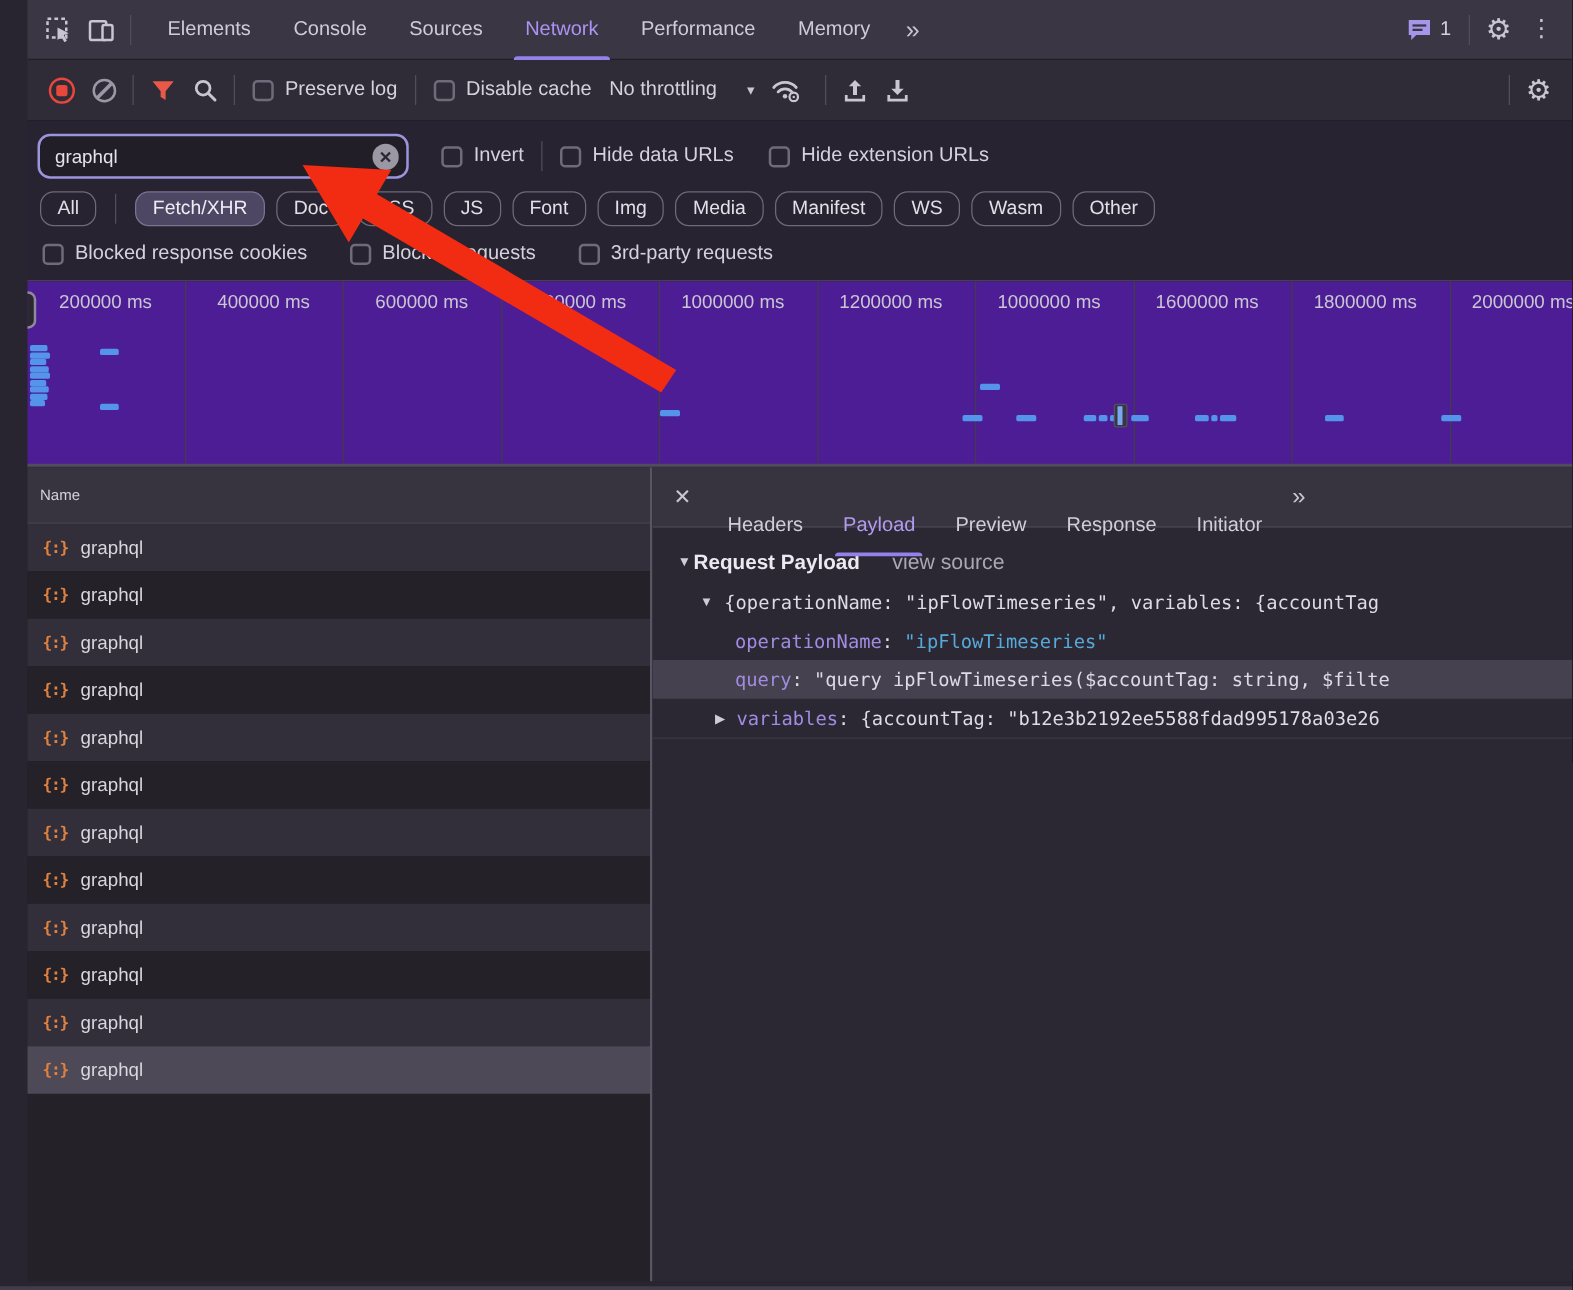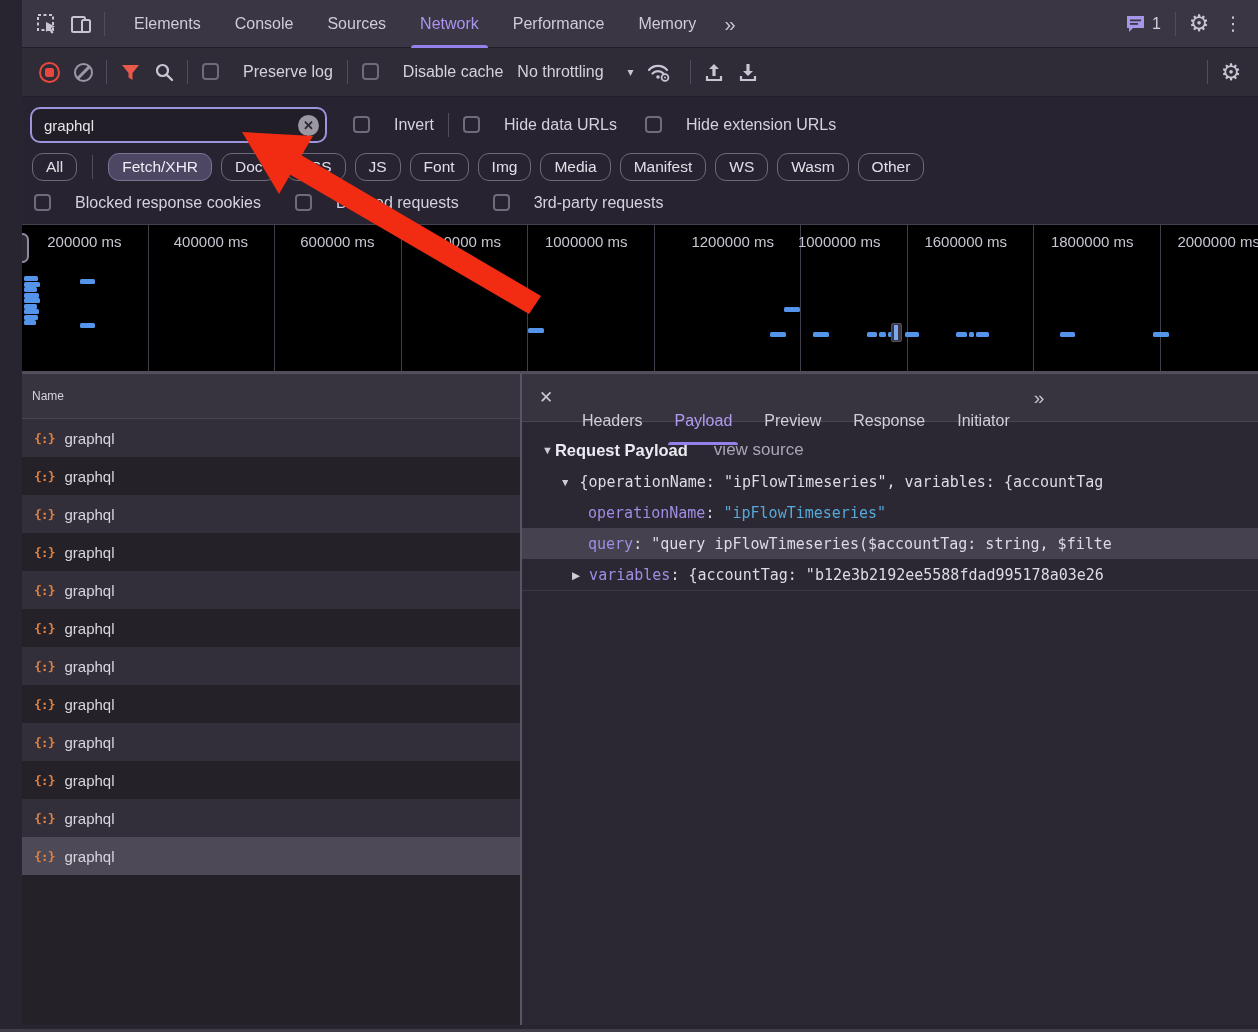--- a/index.html
+++ b/index.html
@@ -34,42 +34,42 @@
     padding: 0 10px; border-bottom: 1px solid #211e27;
   }
   .rec { width:21px; height:21px; border:2.5px solid #e8473b; border-radius:50%;
     display:flex; align-items:center; justify-content:center; }
   .rec i { display:block; width:9px; height:9px; background:#e8473b; border-radius:2px; }
   .block { position:relative; width:19px; height:19px; border:2.5px solid #9b97a4; border-radius:50%; }
   .block::after { content:""; position:absolute; left:-1px; top:6.5px; width:17px; height:2.5px;
     background:#9b97a4; transform:rotate(-45deg); }
   .cb { width:17px; height:17px; border:2px solid #6f6b7a; border-radius:4px;
     background:transparent; flex:0 0 auto; }
-  .cb-row { display:flex; align-items:flex-start; gap:24px; }
+  .cb-row { display:flex; align-items:center; gap:9px; }
   .cb-label { color:#d6d2dc; white-space:nowrap; }
   .throttle { display:flex; align-items:center; gap:24px; color:#d6d2dc; margin-left:6px; }
   .caret-down { font-size:12px; color:#c9c5d1; }
   .toolbar-gap { margin:0 8px; }
   
   .filter-section { background:#272330; border-bottom:1px solid #46414e; padding:6px 0 10px; }
   .filter-row { display:flex; align-items:center; height:44px; padding:0 8px; }
   .filter-box { position:relative; width:297px; height:36px; background:#211e27;
     border:2px solid #9c94dd; border-radius:10px; display:flex; align-items:center; }
   .filter-box input { flex:1; background:transparent; border:none; outline:none;
     color:#e6e3ea; font:15px "Liberation Sans", sans-serif; padding:0 34px 0 12px; }
   .clear-x { position:absolute; right:6px; width:21px; height:21px; border-radius:50%;
     background:#9b97a3; color:#2b2833; font-size:13px; font-weight:bold;
     display:flex; align-items:center; justify-content:center; }
   .chips-row { display:flex; align-items:center; gap:9px; padding:6px 10px 4px; flex-wrap:nowrap; }
   .chip { padding:4px 13px; border:1.5px solid #6e6a78; border-radius:11px;
     color:#e2dfe7; font-size:15.5px; white-space:nowrap; }
   .chip.selected { background:#4e4763; border-color:#7b7394; color:#efedf4; }
   .checks-row { display:flex; align-items:center; gap:34px; padding:9px 12px 2px; }
   
-  .overview { position:relative; height:148px; background:#000000;
+  .overview { position:relative; height:148px; background:#4c1d95;
     border-bottom:2px solid #514c5a; overflow:hidden; }
   .ov-col { position:absolute; top:0; bottom:0; border-right:1px solid #413d49; }
   .ov-label { position:absolute; top:8px; right:26px; font-size:15px; color:#c9c5d2; white-space:nowrap; }
   .dash { position:absolute; background:#5494ea; border-radius:1.5px; }
   .sel-marker { position:absolute; background:#3a3542; border:1px solid #55505e; border-radius:2px; }
   .sel-marker i { position:absolute; left:2px; top:1px; width:4px; height:15px; background:#7aa8f0; display:block; }
   .ov-handle { position:absolute; width:13px; height:30px; border:2px solid #8f8a9e;
     border-radius:7px; background:#2c2832; }
   
   .lower { display:flex; height:652px; border-top:1px solid #55515c; }
@@ -287,21 +287,21 @@
       </div>
       <div class="ov-col" style="left: 253px; width: 126.5px;">
         <div class="ov-label">600000 ms</div>
       </div>
       <div class="ov-col" style="left: 379.5px; width: 126.5px;">
         <div class="ov-label">800000 ms</div>
       </div>
       <div class="ov-col" style="left: 506px; width: 126.5px;">
         <div class="ov-label">1000000 ms</div>
       </div>
-      <div class="ov-col" style="left: 632.5px; width: 126.5px; margin-left: 20px;">
+      <div class="ov-col" style="left: 632.5px; width: 126.5px;">
         <div class="ov-label">1200000 ms</div>
       </div>
       <div class="ov-col" style="left: 759px; width: 126.5px;">
         <div class="ov-label">1000000 ms</div>
       </div>
       <div class="ov-col" style="left: 885.5px; width: 126.5px;">
         <div class="ov-label">1600000 ms</div>
       </div>
       <div class="ov-col" style="left: 1012px; width: 126.5px;">
         <div class="ov-label">1800000 ms</div>

